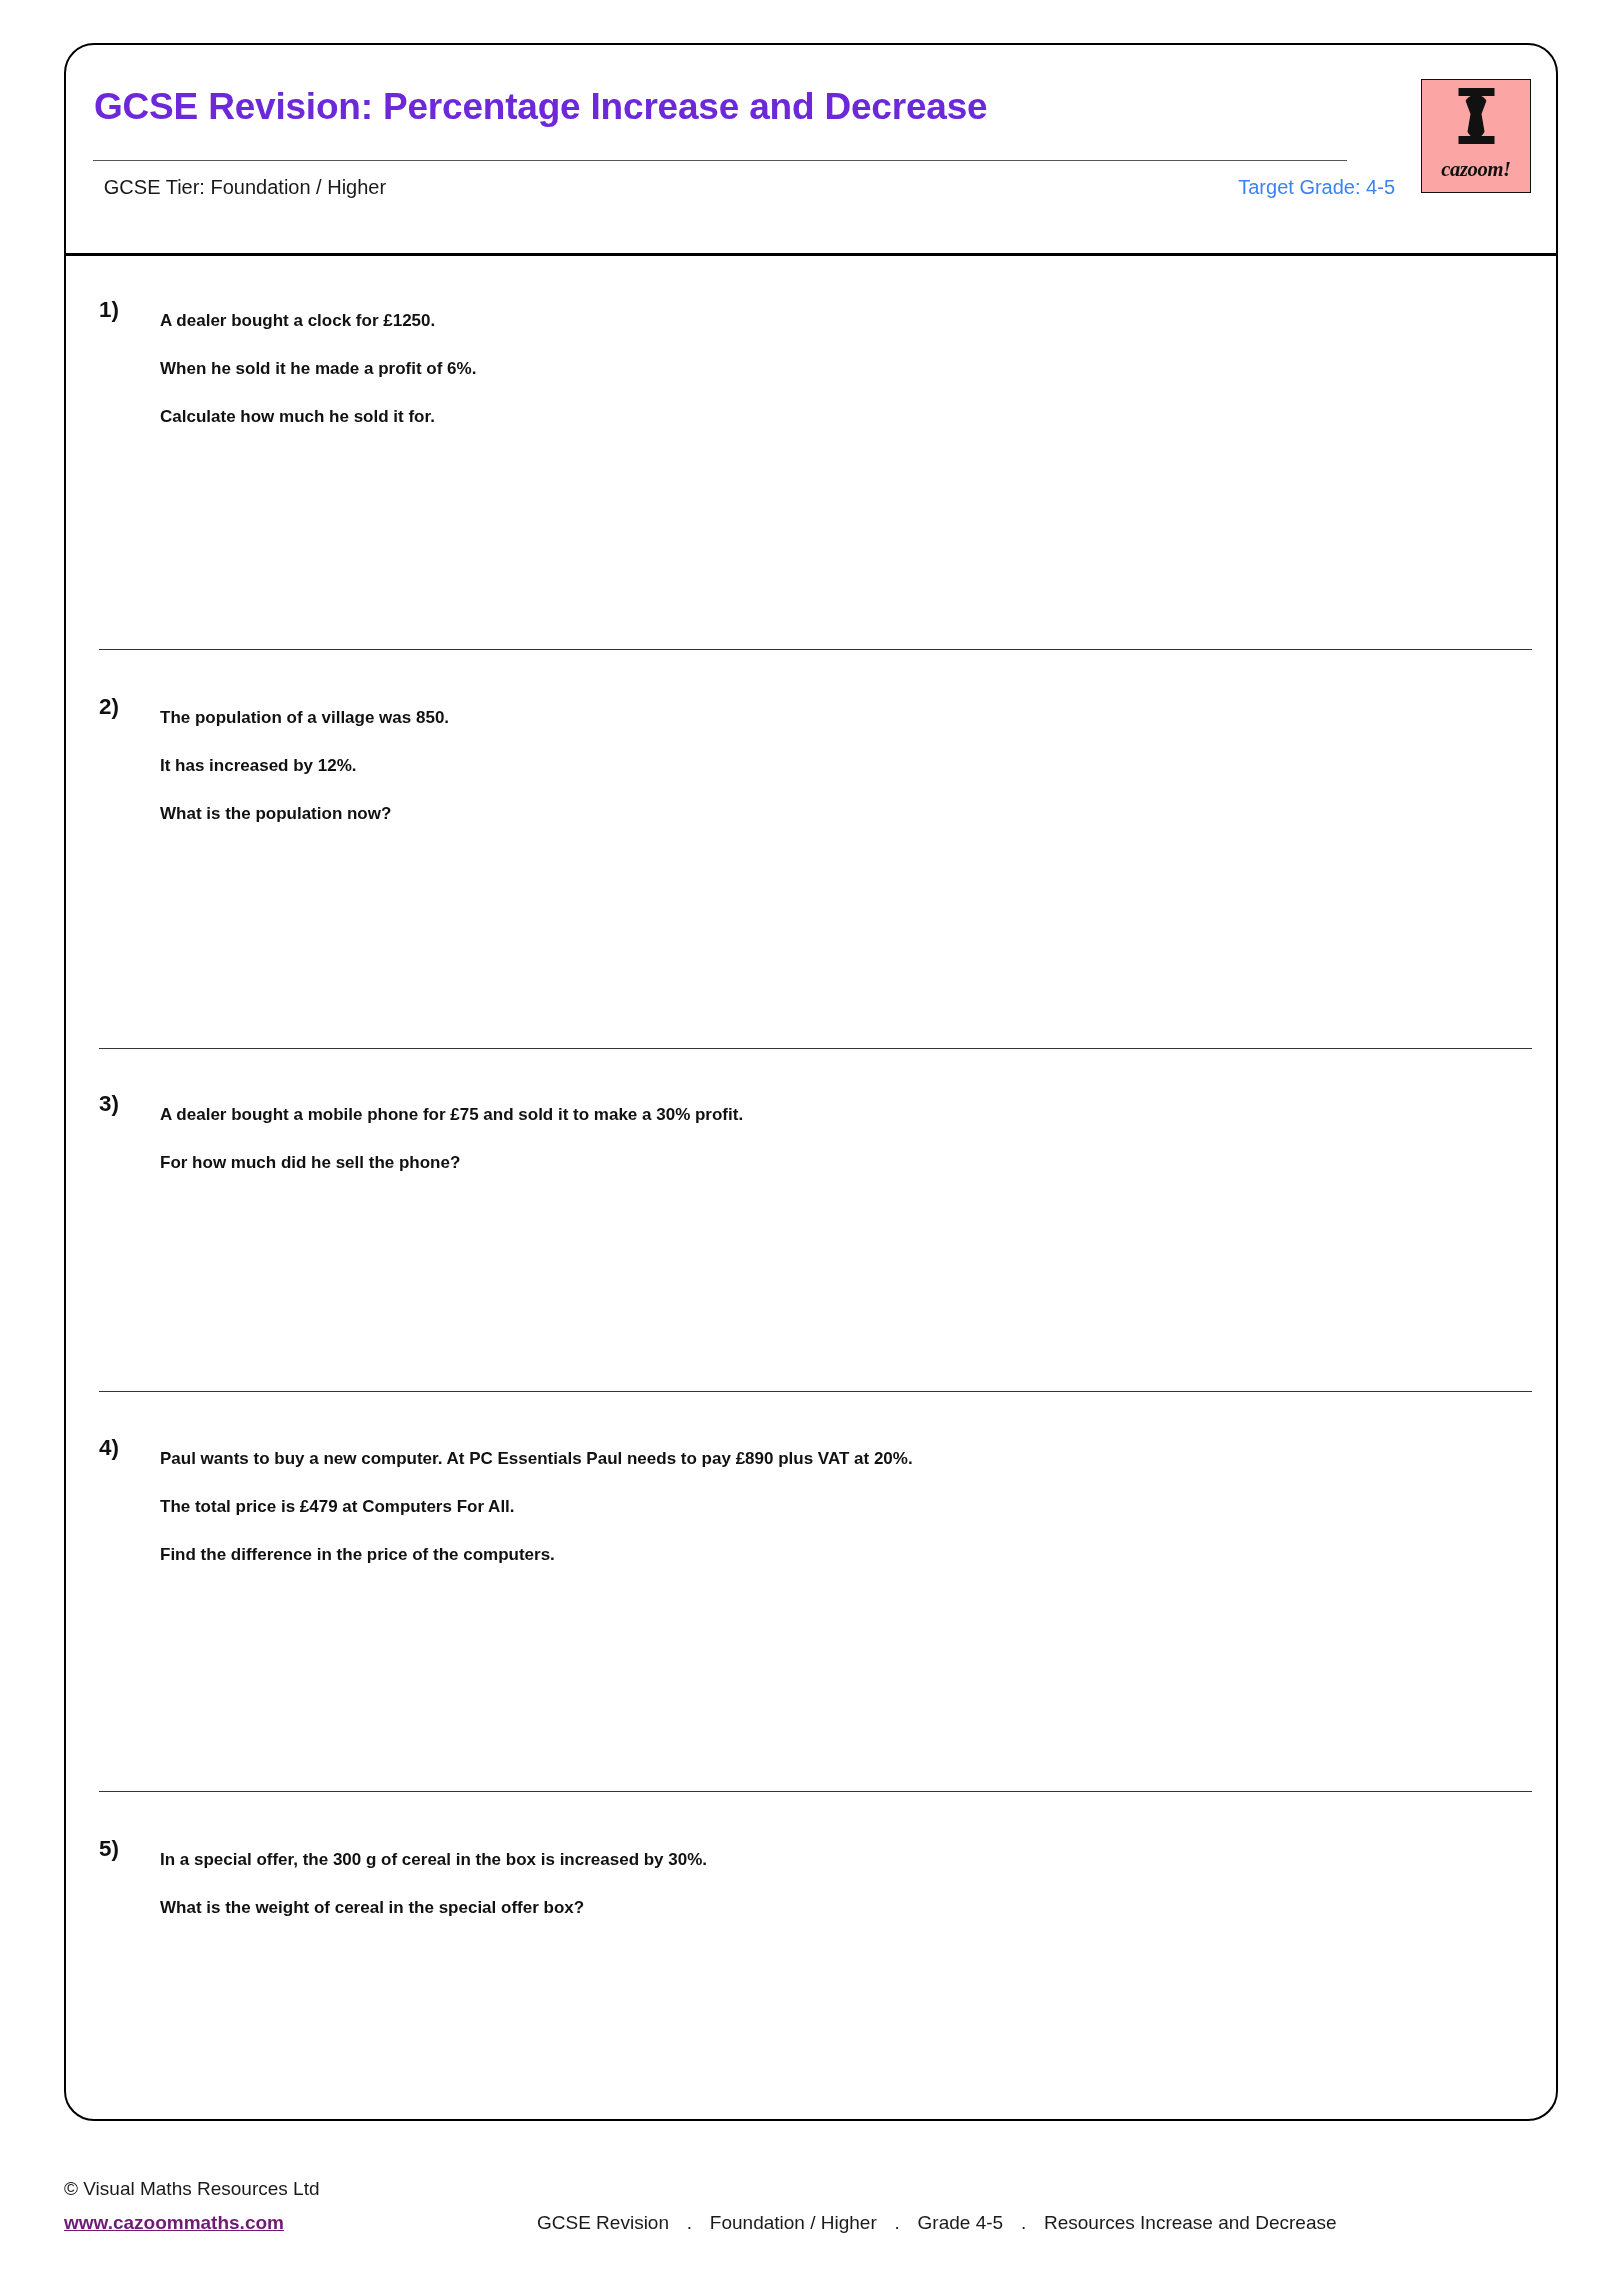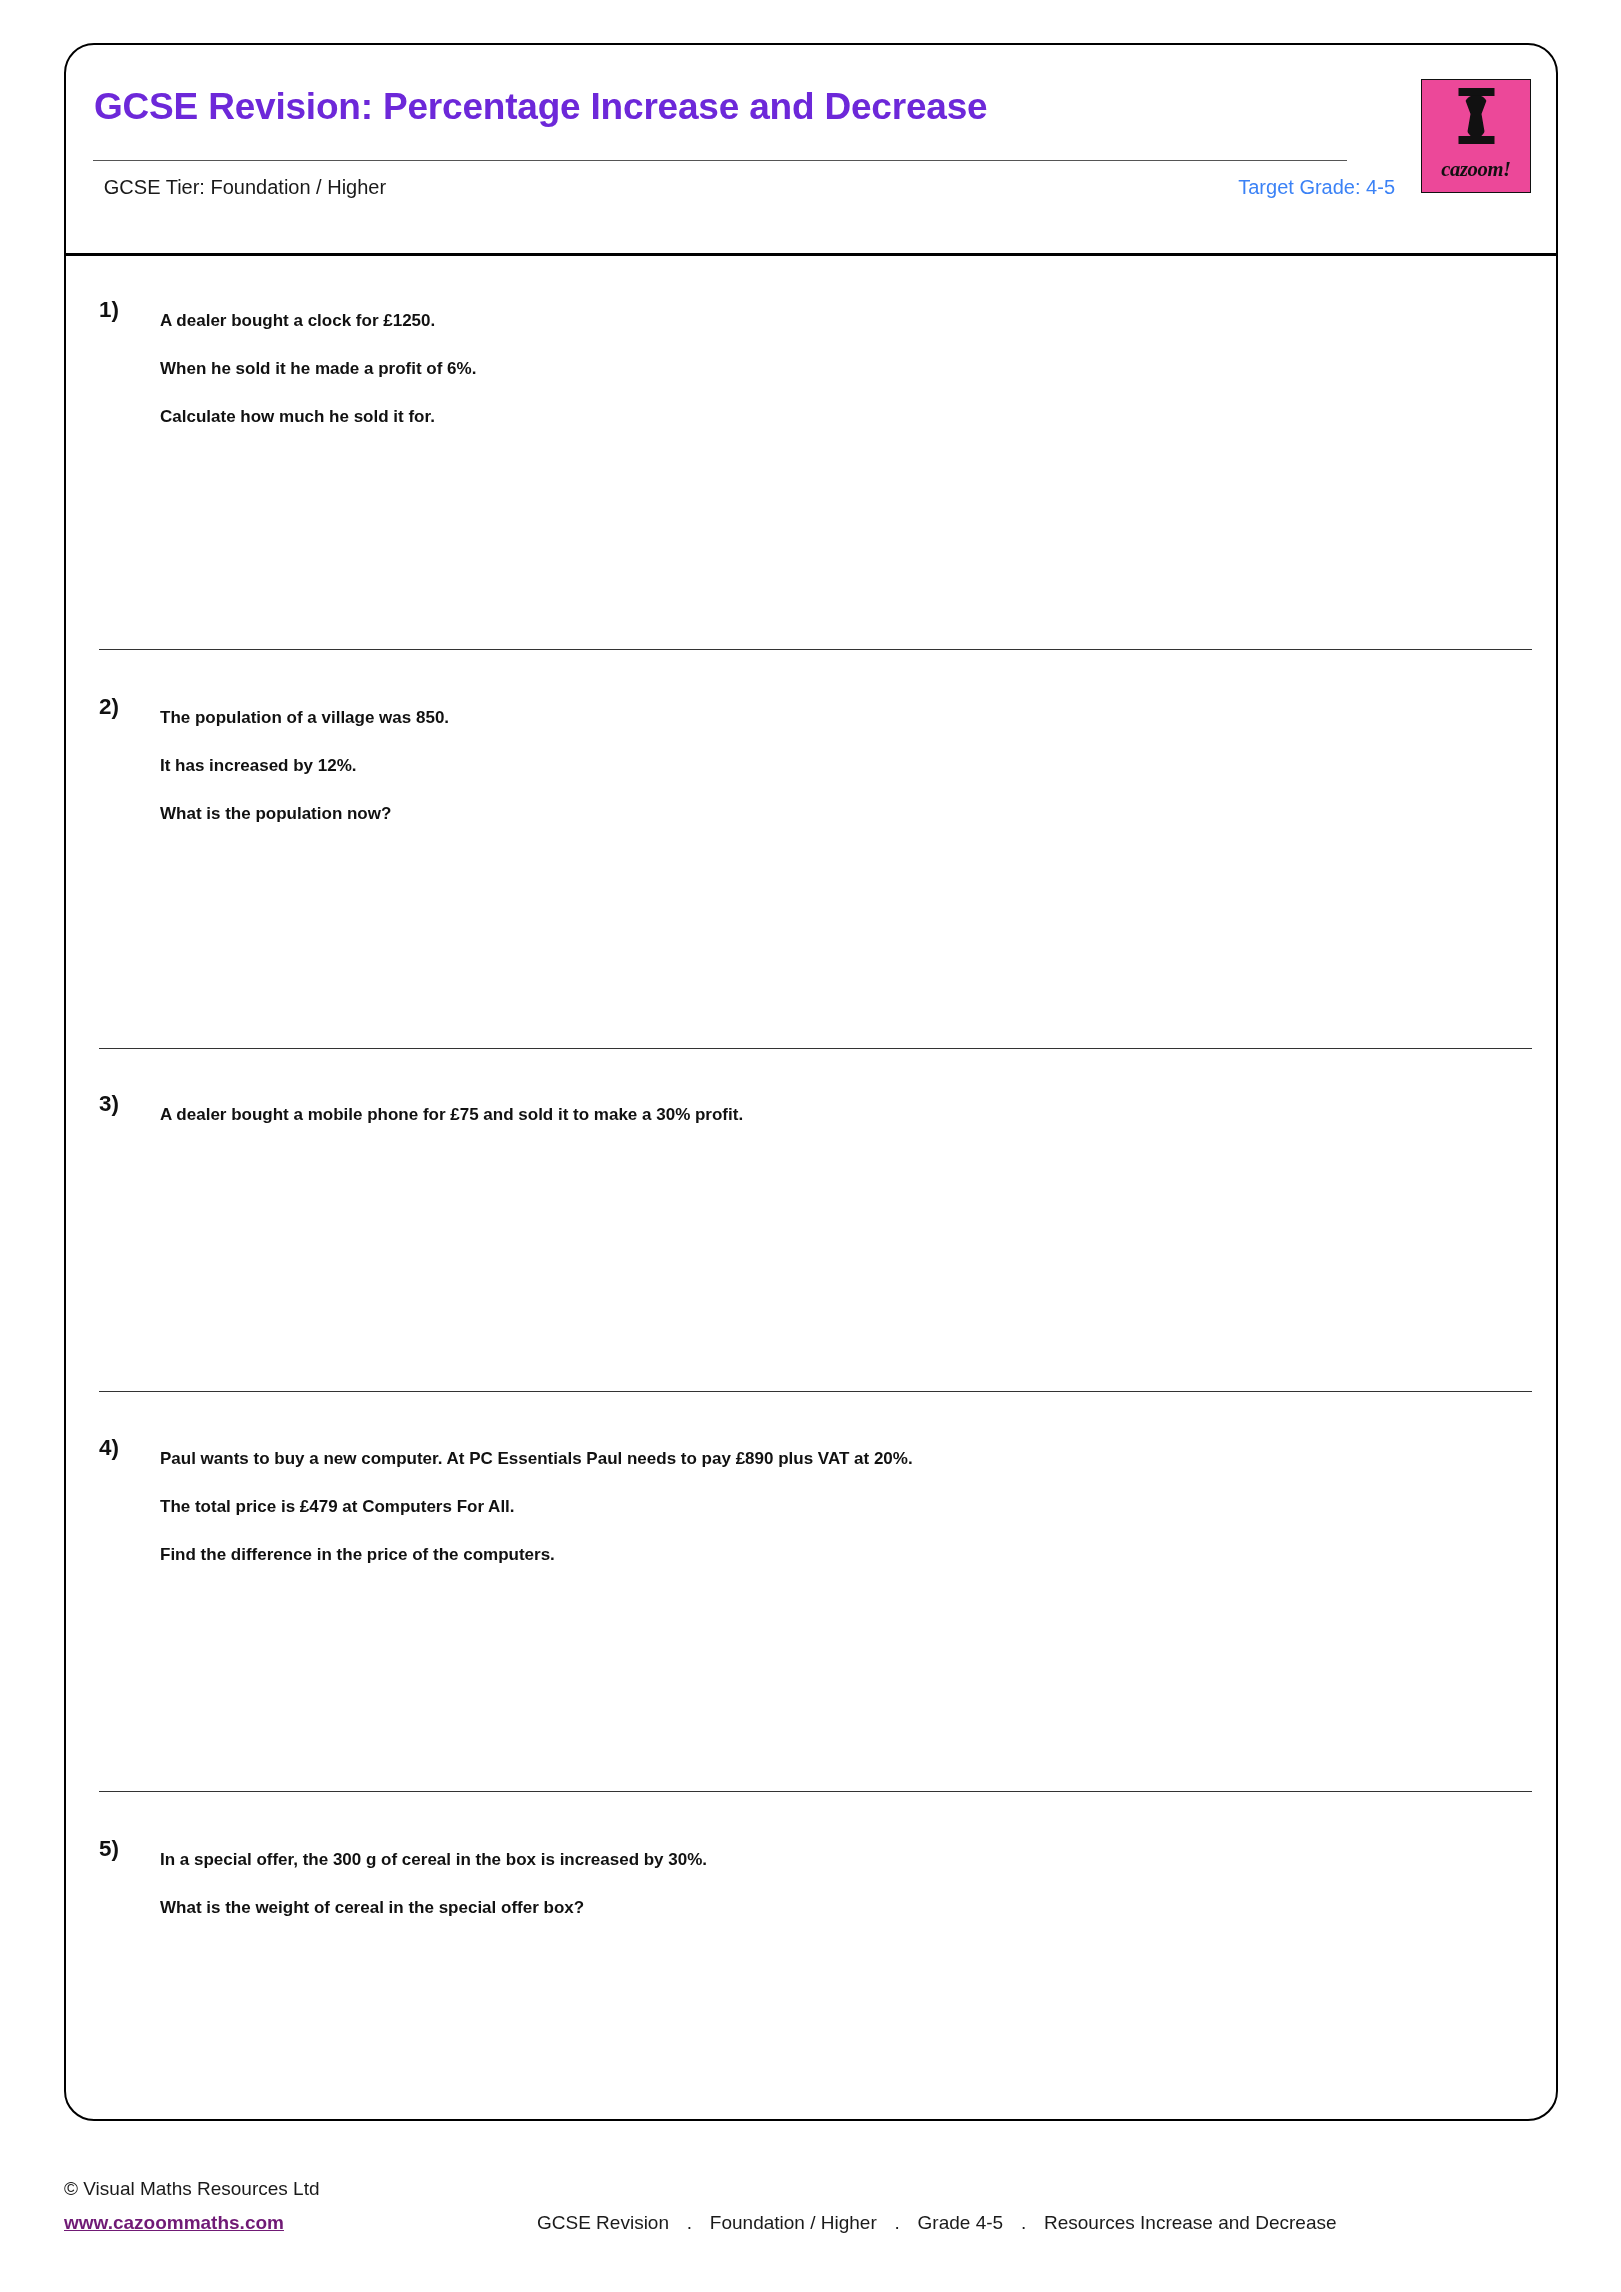--- a/index.html
+++ b/index.html
@@ -80,21 +80,21 @@
   }
 
   
   .logo-box {
     position: absolute;
     right: 0px;
     top: 9px;
     width: 110px;
     height: 114px;
     border: 1.8px solid #111;
-    background: #ec4899;
+    background: #fca5a5;
     box-sizing: border-box;
     margin-left: 42px;
   }
   .logo-glyph {
     position: absolute;
     left: 50%;
     transform: translateX(-50%);
     top: 8px;
     width: 41px;
     height: 56px;
@@ -251,20 +251,21 @@
       <div class="q-line">It has increased by 12%.</div>
       <div class="q-line">What is the population now?</div>
     </div>
   </div>
   <div class="q-rule" style="top:1048px;"></div>
 
   <div class="q" style="top:1091px;">
     <div class="q-num">3)</div>
     <div class="q-lines">
       <div class="q-line">A dealer bought a mobile phone for £75 and sold it to make a 30% profit.</div>
+      <div class="q-line">For how much did he sell the phone?</div>
     </div>
   </div>
   <div class="q-rule" style="top:1391px;"></div>
 
   <div class="q" style="top:1435px;">
     <div class="q-num">4)</div>
     <div class="q-lines">
       <div class="q-line">Paul wants to buy a new computer. At PC Essentials Paul needs to pay £890 plus VAT at 20%.</div>
       <div class="q-line">The total price is £479 at Computers For All.</div>
       <div class="q-line">Find the difference in the price of  the computers.</div>

